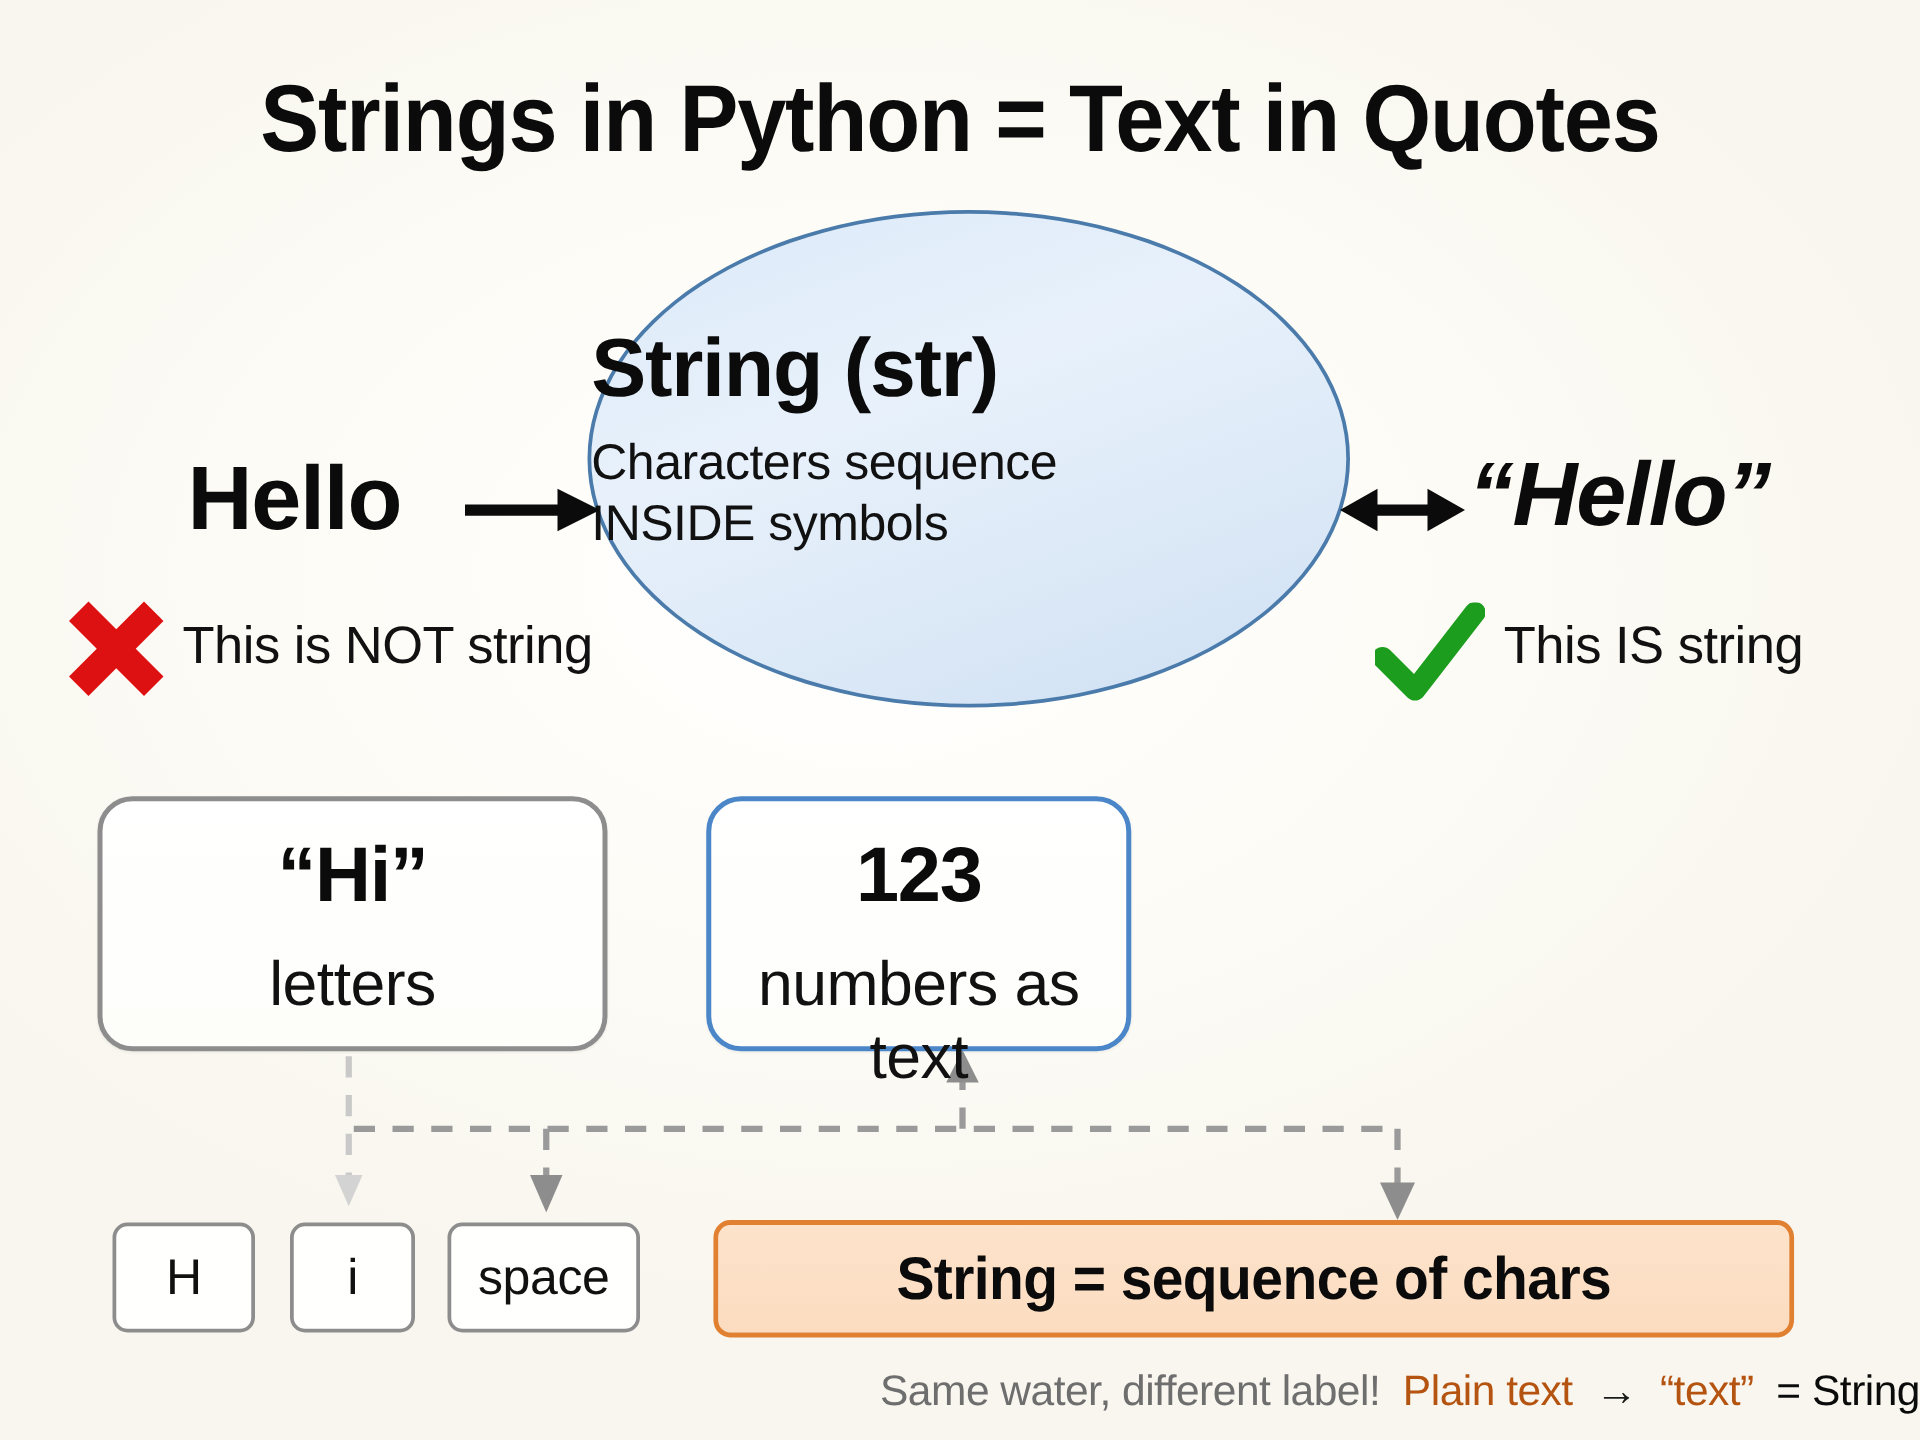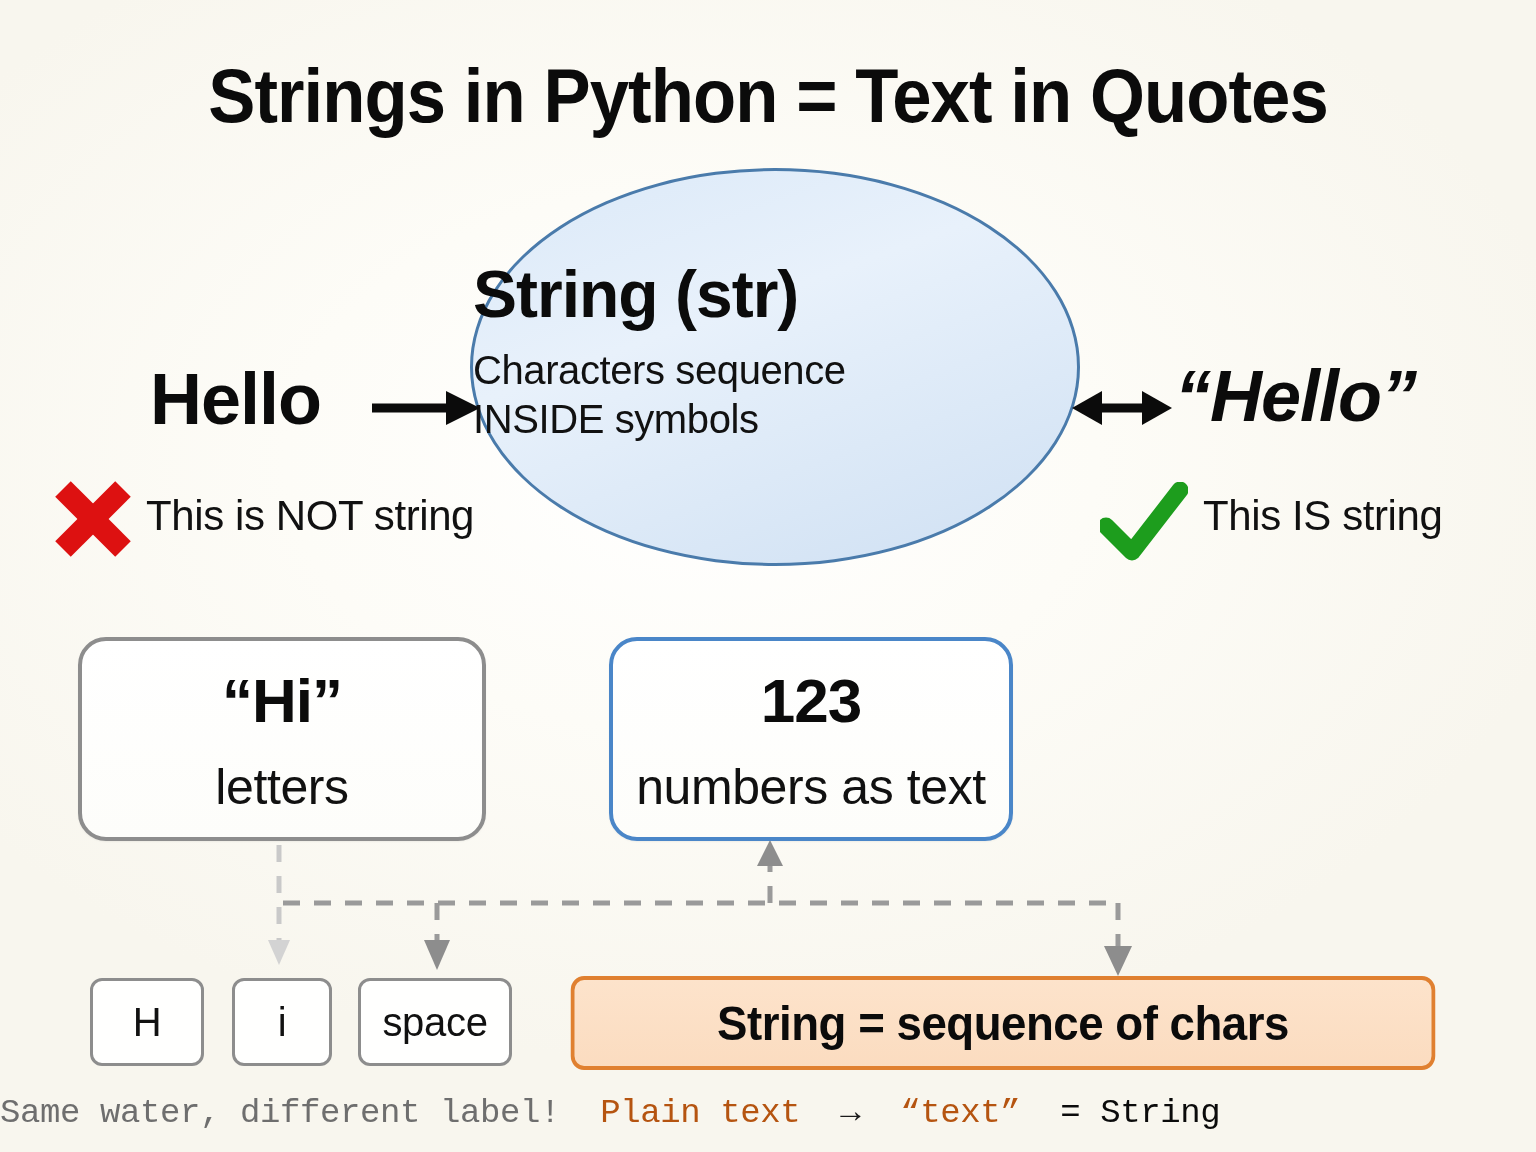--- a/index.html
+++ b/index.html
@@ -109,21 +109,21 @@
     position: absolute;
     top: 637px;
     height: 204px;
     border-radius: 28px;
     box-sizing: border-box;
     background: linear-gradient(180deg, #ffffff 0%, #fdfdfa 100%);
     text-align: center;
     box-shadow: 0 1px 2px rgba(0,0,0,0.05);
   }
   #card-letters { left: 78px;  width: 408px; border: 4px solid #8d8d8d; }
-  #card-numbers { left: 565px; width: 404px; border: 4px solid #4a86c8; margin-left: 44px; }
+  #card-numbers { left: 565px; width: 340px; border: 4px solid #4a86c8; }
   #card-symbols { left: 1062px; width: 404px; border: 4px solid #dcae13; }
 
   .card-value {
     font-size: 62px;
     font-weight: bold;
     color: #0b0b0b;
     margin-top: 24px;
     letter-spacing: -1px;
     white-space: nowrap;
   }
@@ -171,25 +171,24 @@
     font-weight: bold;
     color: #0b0b0b;
     letter-spacing: -0.5px;
     transform: scaleX(0.95);
   }
 
   
   #footer {
     left: 0; top: 1094px;
     width: 1536px;
-    text-align: left;
+    text-align: right;
     font-size: 34px;
     letter-spacing: -0.4px;
     white-space: nowrap;
-    font-family: Liberation Mono, monospace;
   }
   .f-gray   { color: #6e6e6e; }
   .f-orange { color: #b55410; }
   .f-arrow  { color: #1a1a1a; }
   .f-black  { color: #0b0b0b; }
 
   
   #connectors {
     left: 0; top: 0;
     width: 1536px; height: 1152px;

